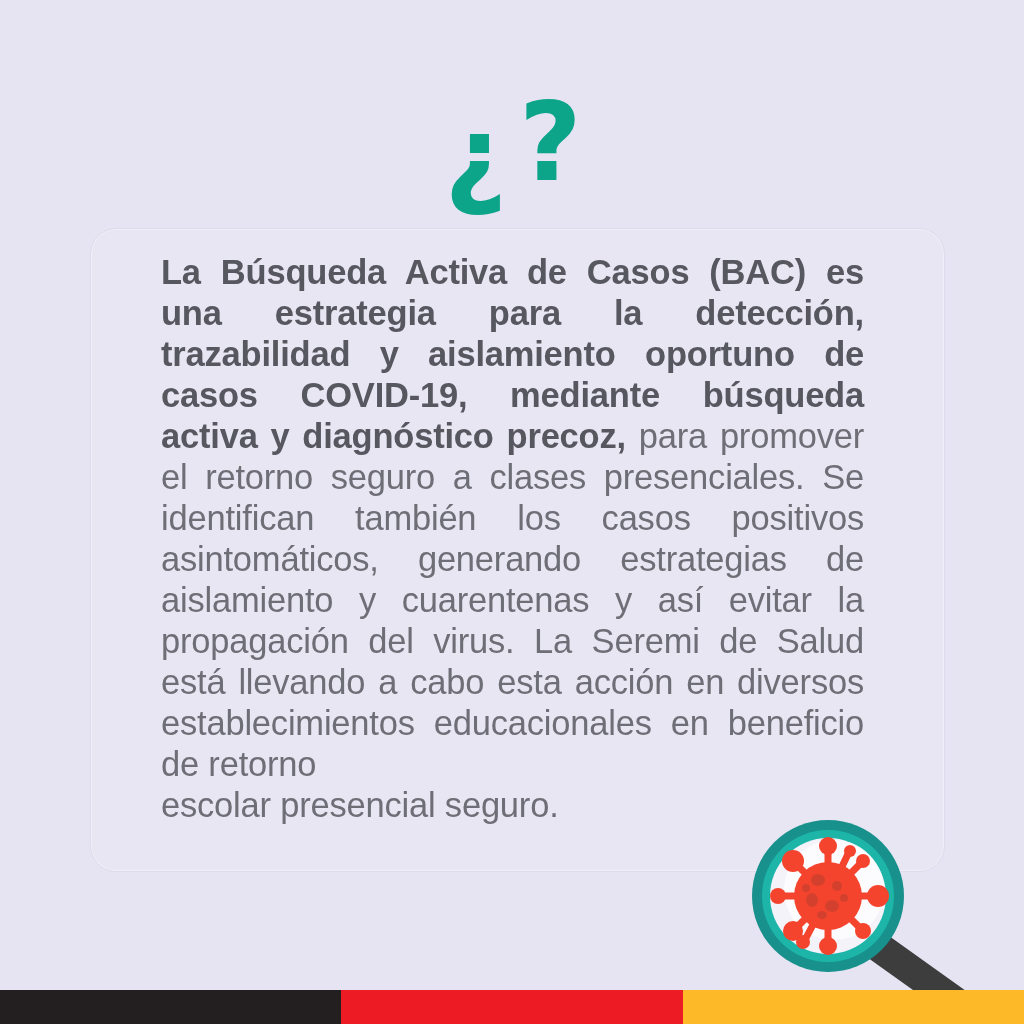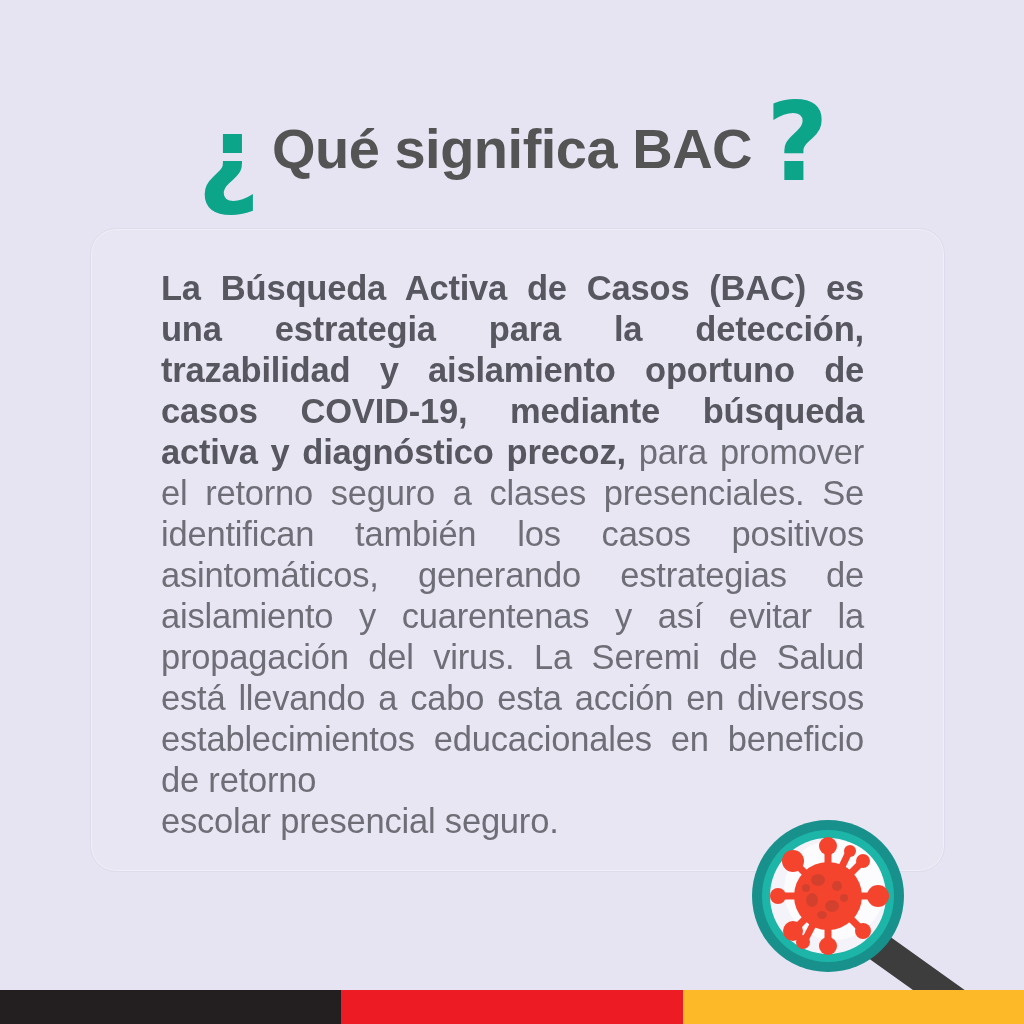--- a/index.html
+++ b/index.html
@@ -70,21 +70,21 @@
     background: #E8E6F3;
     border: 1px solid #DEDCEC;
     border-radius: 26px;
     box-shadow: 0 0 0 1px rgba(255,255,255,0.35) inset;
   }
 
   
   .body-text {
     position: absolute;
     left: 161px;
-    top: 268px;
+    top: 252px;
     width: 703px;
     text-align: justify;
     text-justify: inter-word;
     font-size: 34.5px;
     line-height: 41px;
     color: #6E6E76;
     font-family: "Liberation Sans", sans-serif;
     letter-spacing: -0.2px;
   }
   .body-text b {
@@ -120,21 +120,20 @@
   .bar-red    { width: 342px; background: #ED1C24; }
   .bar-yellow { flex: 1;      background: #FDB927; }
 </style>
 </head>
 <body>
 
 <div class="poster">
 
   <div class="title-row">
     <span class="qmark qmark-open">¿</span>
-    <span class="title-text">Qué significa BAC</span>
     <span class="qmark qmark-close">?</span>
   </div>
 
   <div class="card"></div>
 
   <div class="body-text"><b>La Búsqueda Activa de Casos (BAC) es una estrategia para la detección, trazabilidad y aislamiento oportuno de casos COVID-19, mediante búsqueda activa y diagnóstico precoz,</b> <span>para promover el retorno seguro a clases presenciales. Se identifican también los casos positivos asintomáticos, generando estrategias de aislamiento y cuarentenas y así evitar la propagación del virus. La Seremi de Salud está llevando a cabo esta acción en diversos establecimientos educacionales en beneficio de retorno</span><span class="last-line">escolar presencial seguro.</span></div>
 
   <div class="magnifier">
     <svg width="280" height="206" viewBox="0 0 280 206" xmlns="http://www.w3.org/2000/svg">
 

